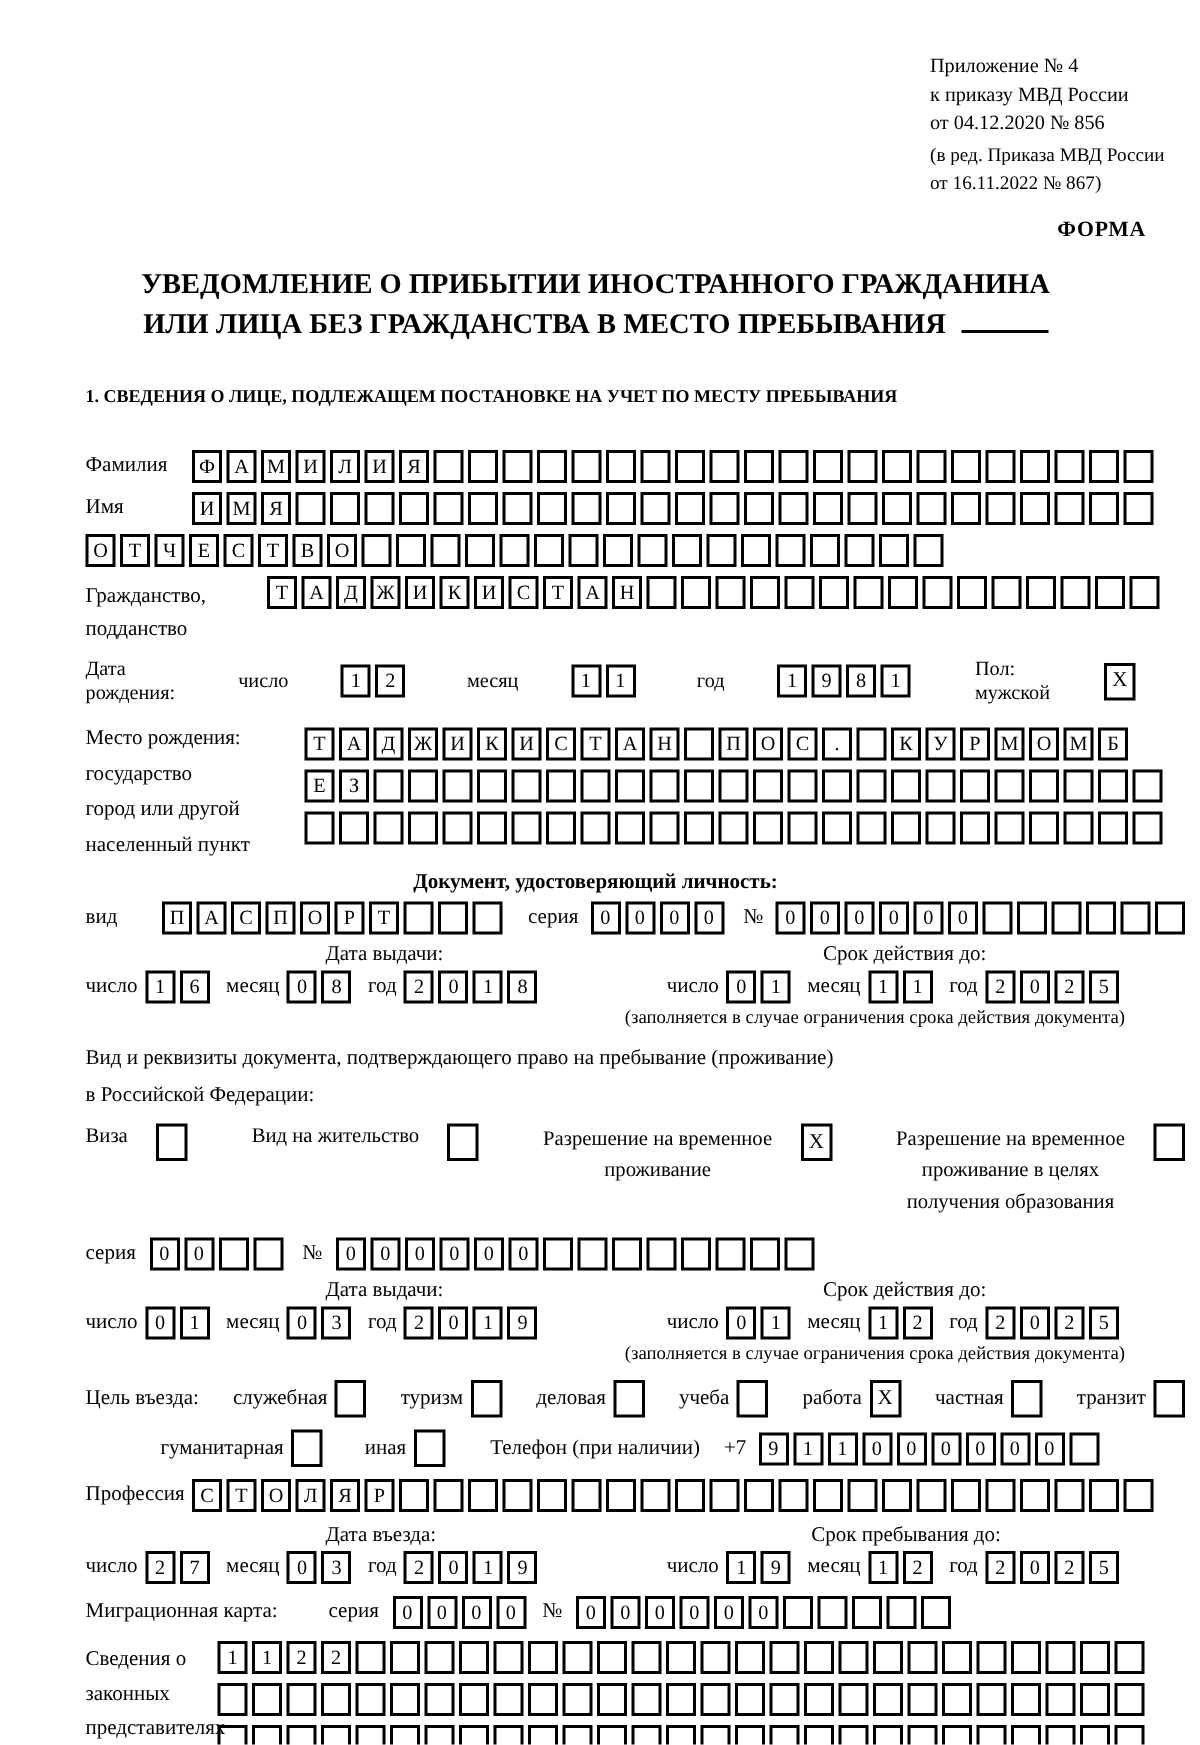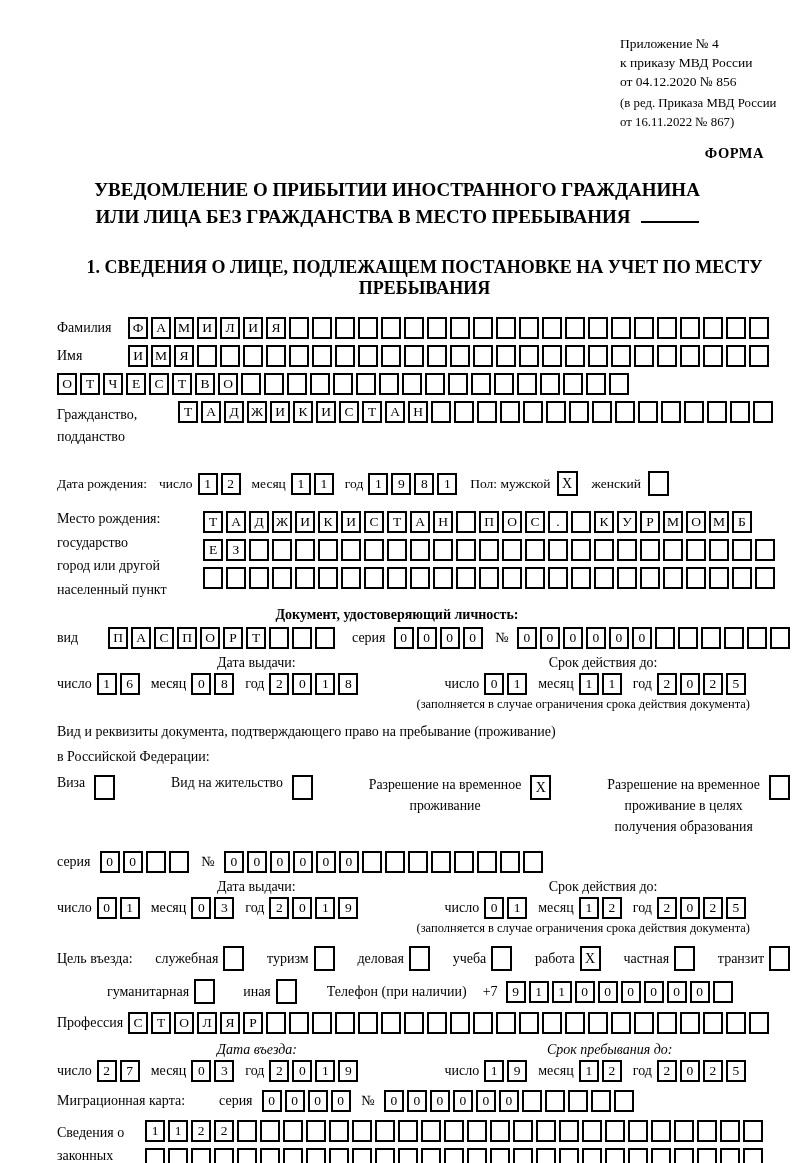--- a/index.html
+++ b/index.html
@@ -6,21 +6,21 @@
   body{width:800px;height:1163px;overflow:hidden;font-family:"Liberation Serif",serif;}
   .page{box-sizing:border-box;width:800px;height:1163px;padding:34px 8px 0 57px;}
 
   
   .tophead{margin-left:563px;font-size:13.5px;line-height:1.42;}
   .tophead .sub{font-size:12.8px;margin-top:3px;line-height:1.42;}
   .forma{text-align:right;padding-right:28px;font-weight:bold;font-size:14.5px;margin-top:14px;letter-spacing:.5px;}
 
   .title{margin-top:14px;text-align:center;font-weight:bold;font-size:19px;line-height:1.45;padding-right:55px;}
   .blank-line{display:inline-block;width:58px;border-bottom:2px solid #000;height:12px;margin-left:10px;}
-  .sec1{margin-top:26px;margin-bottom:18px;font-weight:bold;font-size:18px;text-align:center;}
+  .sec1{margin-top:26px;margin-bottom:28px;font-weight:bold;font-size:12px;}
 
   
   .row{display:flex;align-items:flex-start;margin-bottom:6px;font-size:14px;}
   .lbl{flex:none;padding-top:3px;}
   .lbl2{line-height:1.55;}
   .w71{width:71px;}
   .w148{width:148px;}
   .w121{width:121px;}
   .w146{width:146px;}
   .w51{width:51px;}
@@ -34,21 +34,21 @@
   
   .datehead{display:flex;font-size:14px;margin-top:4px;margin-bottom:2px;}
   .dategroup{display:inline-flex;align-items:center;}
   .dategroup .dlbl{margin-right:5px;margin-left:8px;}
   .dategroup .dlbl:first-child{margin-left:0;}
   .dateline{display:flex;align-items:center;font-size:14px;margin-bottom:2px;}
   .note{font-size:12.5px;text-align:right;padding-right:42px;margin-bottom:8px;}
 
   .intro{font-size:14px;line-height:1.75;margin-top:8px;}
   .permits{display:flex;justify-content:space-between;align-items:flex-start;margin-top:6px;margin-bottom:14px;font-size:13.8px;padding-right:2px;}
-  .permit-item{display:flex;align-items:flex-start;gap:9px;}
+  .permit-item{display:flex;align-items:flex-start;gap:19px;}
   .permit-label{text-align:center;line-height:1.5;}
 
   .purpose{display:flex;justify-content:space-between;align-items:center;font-size:14px;margin-top:10px;margin-bottom:8px;padding-right:2px;}
   .pitem{display:inline-flex;align-items:center;gap:5px;}
   .purpose2{display:flex;align-items:center;font-size:14px;margin-left:50px;margin-bottom:8px;}
 
   .mig{display:flex;align-items:center;font-size:14px;margin-bottom:8px;}
   .gap8{margin-left:8px;} .gap10{margin-left:10px;} .gap14{margin-left:14px;}
 
   .reps{display:flex;align-items:flex-start;font-size:14px;}
@@ -207,21 +207,21 @@
         <span class="cell"></span>
         <span class="cell"></span>
         <span class="cell"></span>
         <span class="cell"></span>
         <span class="cell"></span>
         <span class="cell"></span>
         <span class="cell"></span>
       </span>
   </div>
 
-  <div class="row" style="align-items:center;margin-top:24px;font-size:13.5px;">
+  <div class="row" style="align-items:center;margin-top:8px;font-size:13.5px;gap:30px;">
     <span style="margin-right:12px;">Дата рождения:</span>
     <span style="margin-right:5px;">число</span>
     <span class="cells">
         <span class="cell">1</span>
         <span class="cell">2</span>
       </span>
     <span style="margin:0 5px 0 8px;">месяц</span>
     <span class="cells">
         <span class="cell">1</span>
         <span class="cell">1</span>
@@ -604,21 +604,21 @@
         <span class="cell"></span>
         <span class="cell"></span>
         <span class="cell"></span>
         <span class="cell"></span>
         <span class="cell"></span>
         <span class="cell"></span>
         <span class="cell"></span>
       </span>
   </div>
 
-  <div class="datehead" style="margin-top:8px;font-style:italic;">
+  <div class="datehead" style="margin-top:8px;">
     <span style="margin-left:160px;">Дата въезда:</span>
     <span style="margin-left:250px;">Срок пребывания до:</span>
   </div>
   <div class="dateline" style="margin-bottom:8px;">
     <span class="dategroup">
       <span class="dlbl">число</span>
         <span class="cells">
           <span class="cell">2</span>
           <span class="cell">7</span>
         </span>

